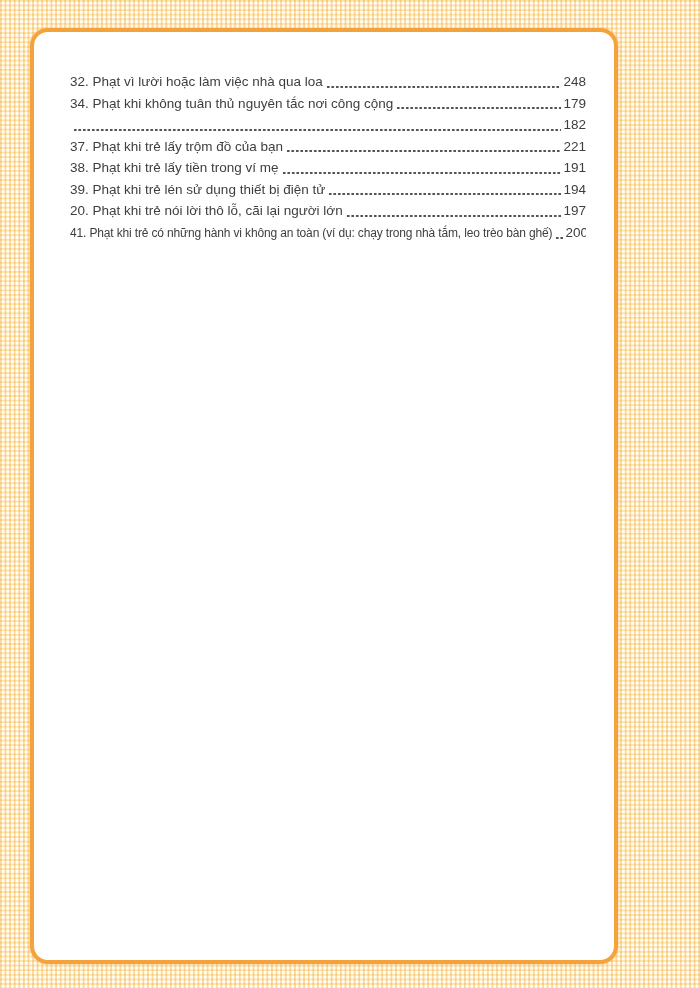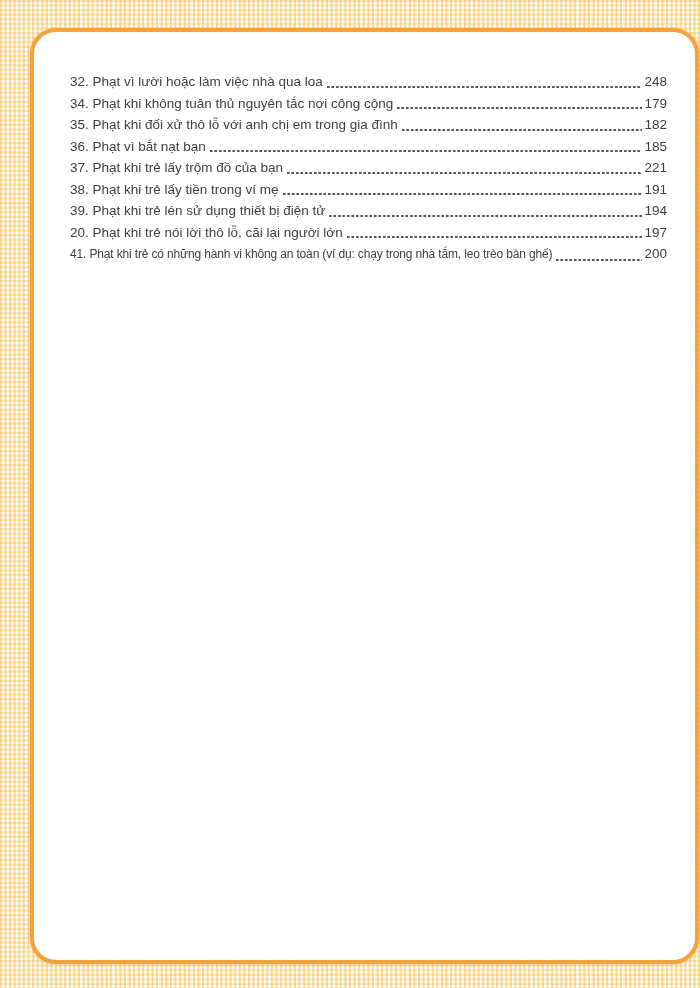--- a/index.html
+++ b/index.html
@@ -16,26 +16,26 @@
     background-color: #FFFEF8;
     background-image:
       linear-gradient(90deg, rgba(244,164,52,0.42) 1.7px, rgba(244,164,52,0) 1.7px),
       linear-gradient(180deg, rgba(251,205,92,0.50) 1.7px, rgba(251,205,92,0) 1.7px);
     background-size: 4.6px 4.6px;
   }
   .panel {
     position: absolute;
     left: 30px;
     top: 28px;
-    width: 669px;
+    width: 588px;
     height: 936px;
     box-sizing: border-box;
     background: #FFFFFF;
     border: 4px solid #F3A23C;
-    border-radius: 26px;
+    border-radius: 18px;
     box-shadow: 0 0 3px rgba(242,161,60,0.55);
   }
   .toc {
     padding: 39px 28px 0 36px;
   }
   .toc-row {
     display: flex;
     align-items: baseline;
     line-height: 21.5px;
     font-size: 13.5px;
@@ -81,30 +81,24 @@
   </div>
 
 
   <div class="toc-row">
     <span class="toc-label">34. Phạt khi không tuân thủ nguyên tắc nơi công cộng</span>
     <span class="leader"></span>
     <span class="page-num">179</span>
   </div>
 
   <div class="toc-row">
-    <span class="toc-label">35. Phạt khi đối xử thô lỗ với anh chị em trong gia đình</span>
     <span class="leader"></span>
     <span class="page-num">182</span>
   </div>
 
-  <div class="toc-row">
-    <span class="toc-label">36. Phạt vì bắt nạt bạn</span>
-    <span class="leader"></span>
-    <span class="page-num">185</span>
-  </div>
 
   <div class="toc-row">
     <span class="toc-label">37. Phạt khi trẻ lấy trộm đồ của bạn</span>
     <span class="leader"></span>
     <span class="page-num">221</span>
   </div>
 
   <div class="toc-row">
     <span class="toc-label">38. Phạt khi trẻ lấy tiền trong ví mẹ</span>
     <span class="leader"></span>

